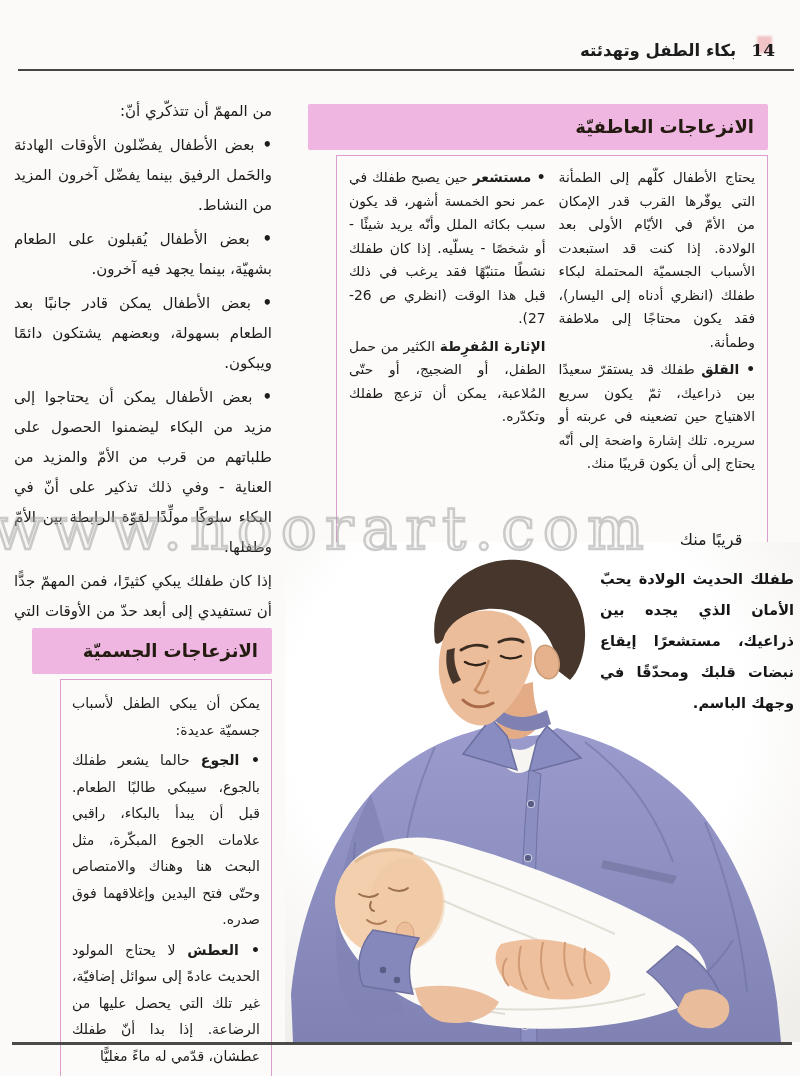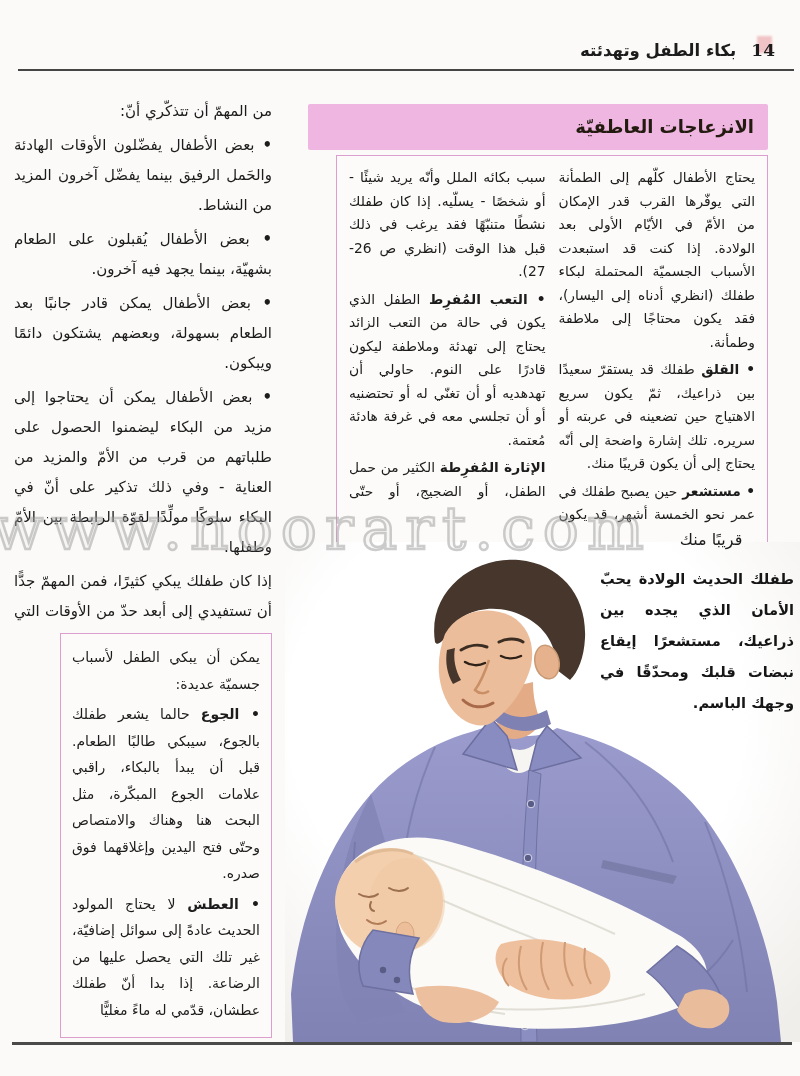--- a/index.html
+++ b/index.html
@@ -67,26 +67,26 @@
     <p class="li">بعض الأطفال يمكن أن يحتاجوا إلى مزيد من البكاء ليضمنوا الحصول على طلباتهم من قرب من الأمّ والمزيد من العناية - وفي ذلك تذكير على أنّ في البكاء سلوكًا مولِّدًا لقوّة الرابطة بين الأمّ وطفلها.</p>
     <p>إذا كان طفلك يبكي كثيرًا، فمن المهمّ جدًّا أن تستفيدي إلى أبعد حدّ من الأوقات التي يكون فيها راضيًا</p>
   </div>
 
   <div class="emotional">
     <div class="pink-bar">الانزعاجات العاطفيّة</div>
     <div class="bordered ar">
       <p>يحتاج الأطفال كلّهم إلى الطمأنة التي يوفّرها القرب قدر الإمكان من الأمّ في الأيّام الأولى بعد الولادة. إذا كنت قد استبعدت الأسباب الجسميّة المحتملة لبكاء طفلك (انظري أدناه إلى اليسار)، فقد يكون محتاجًا إلى ملاطفة وطمأنة.</p>
       <p class="li"><span class="lead">القلق</span> <span>طفلك قد يستقرّ سعيدًا بين ذراعيك، ثمّ يكون سريع الاهتياج حين تضعينه في عربته أو سريره. تلك إشارة واضحة إلى أنّه يحتاج إلى أن يكون قريبًا منك.</span></p>
       <p class="li"><span class="lead">مستشعر</span> <span>حين يصبح طفلك في عمر نحو الخمسة أشهر، قد يكون سبب بكائه الملل وأنّه يريد شيئًا - أو شخصًا - يسلّيه. إذا كان طفلك نشطًا متنبّهًا فقد يرغب في ذلك قبل هذا الوقت (انظري ص 26-27).</span></p>
-      <p class="li"><span class="lead">التعب المُفرِط</span> <span>الطفل الذي يكون في حالة من التعب الزائد يحتاج إلى تهدئة وملاطفة ليكون قادرًا على النوم. حاولي أن تهدهديه أو أن تغنّي له أو تحتضنيه أو أن تجلسي معه في غرفة هادئة مُعتمة.</span></p>
       <p><span class="lead">الإثارة المُفرِطة</span> <span>الكثير من حمل الطفل، أو الضجيج، أو حتّى المُلاعبة، يمكن أن تزعج طفلك وتكدّره.</span></p>
     </div>
   </div>
 
   <div class="physical">
+    <div class="pink-bar">الانزعاجات الجسميّة</div>
     <div class="bordered ar">
       <p>يمكن أن يبكي الطفل لأسباب جسميّة عديدة:</p>
       <p class="li"><span class="lead">الجوع</span> <span>حالما يشعر طفلك بالجوع، سيبكي طالبًا الطعام. قبل أن يبدأ بالبكاء، راقبي علامات الجوع المبكّرة، مثل البحث هنا وهناك والامتصاص وحتّى فتح اليدين وإغلاقهما فوق صدره.</span></p>
       <p class="li"><span class="lead">العطش</span> <span>لا يحتاج المولود الحديث عادةً إلى سوائل إضافيّة، غير تلك التي يحصل عليها من الرضاعة. إذا بدا أنّ طفلك عطشان، قدّمي له ماءً مغليًّا</span></p>
     </div>
   </div>
 
   <svg class="photo" viewBox="0 0 515 500" xmlns="http://www.w3.org/2000/svg">
     <defs>
       <radialGradient id="bgGrad" cx="45%" cy="35%" r="80%">

